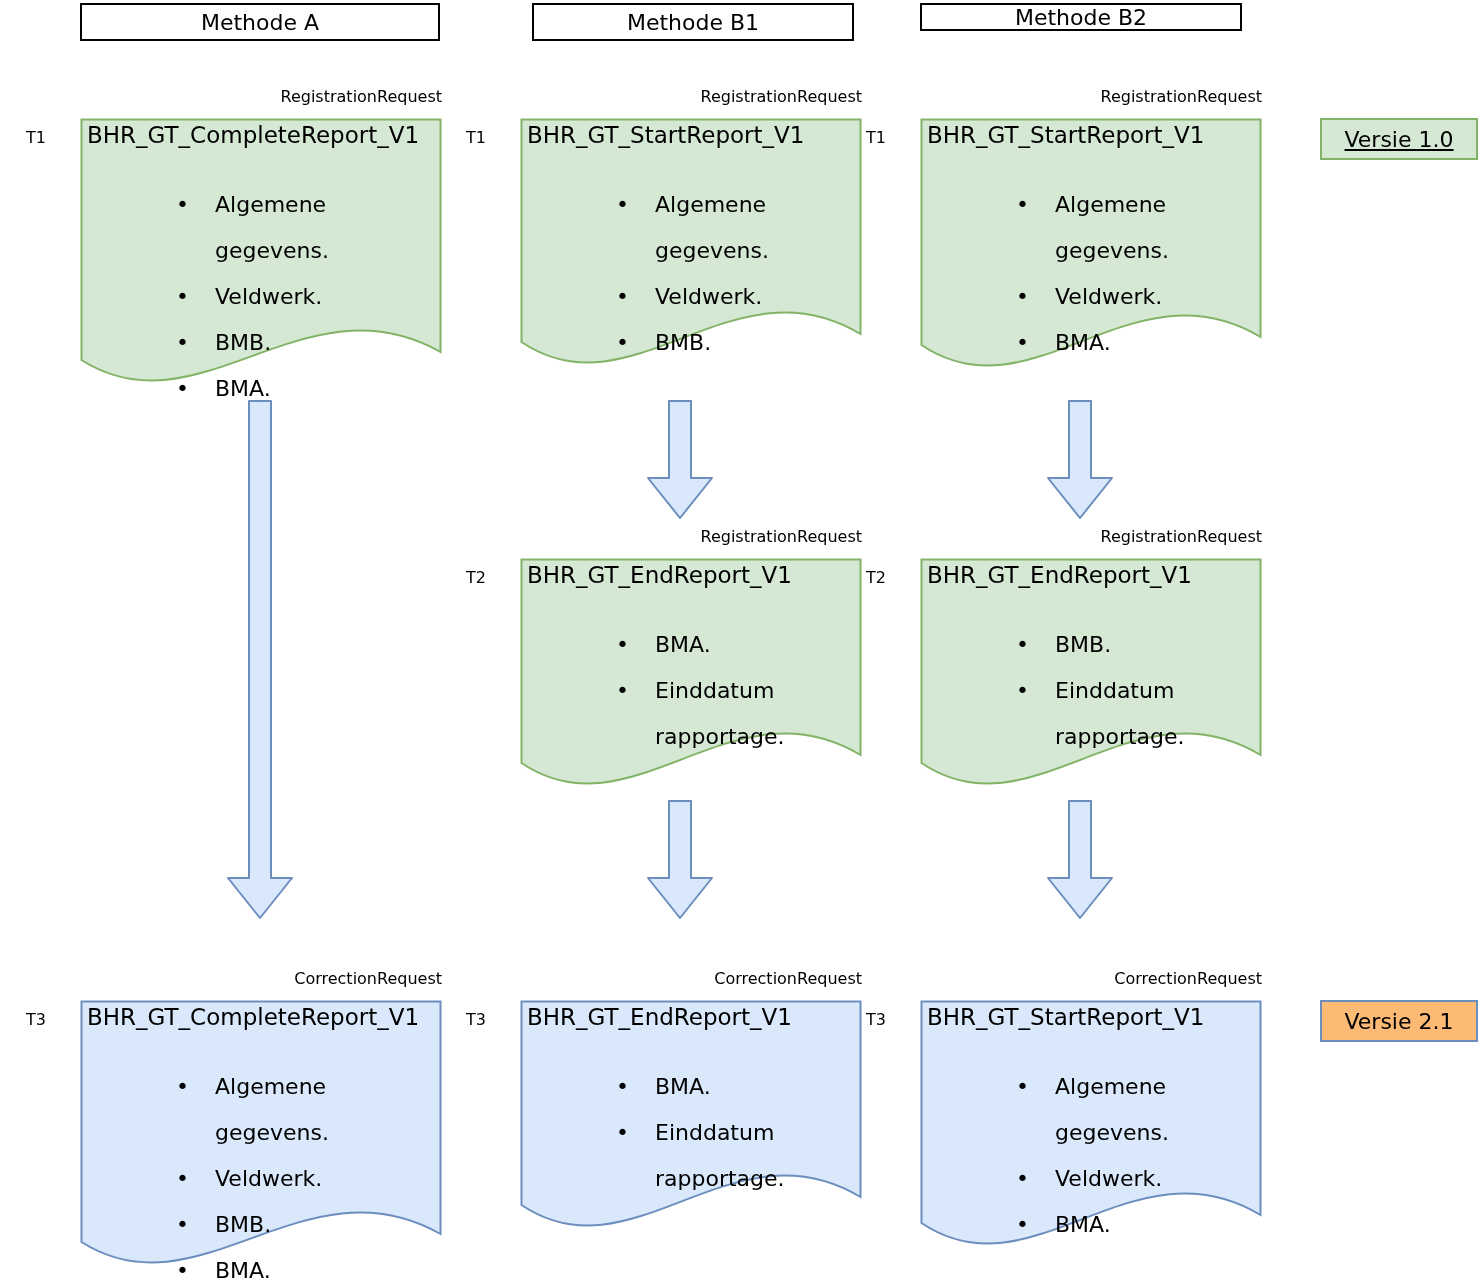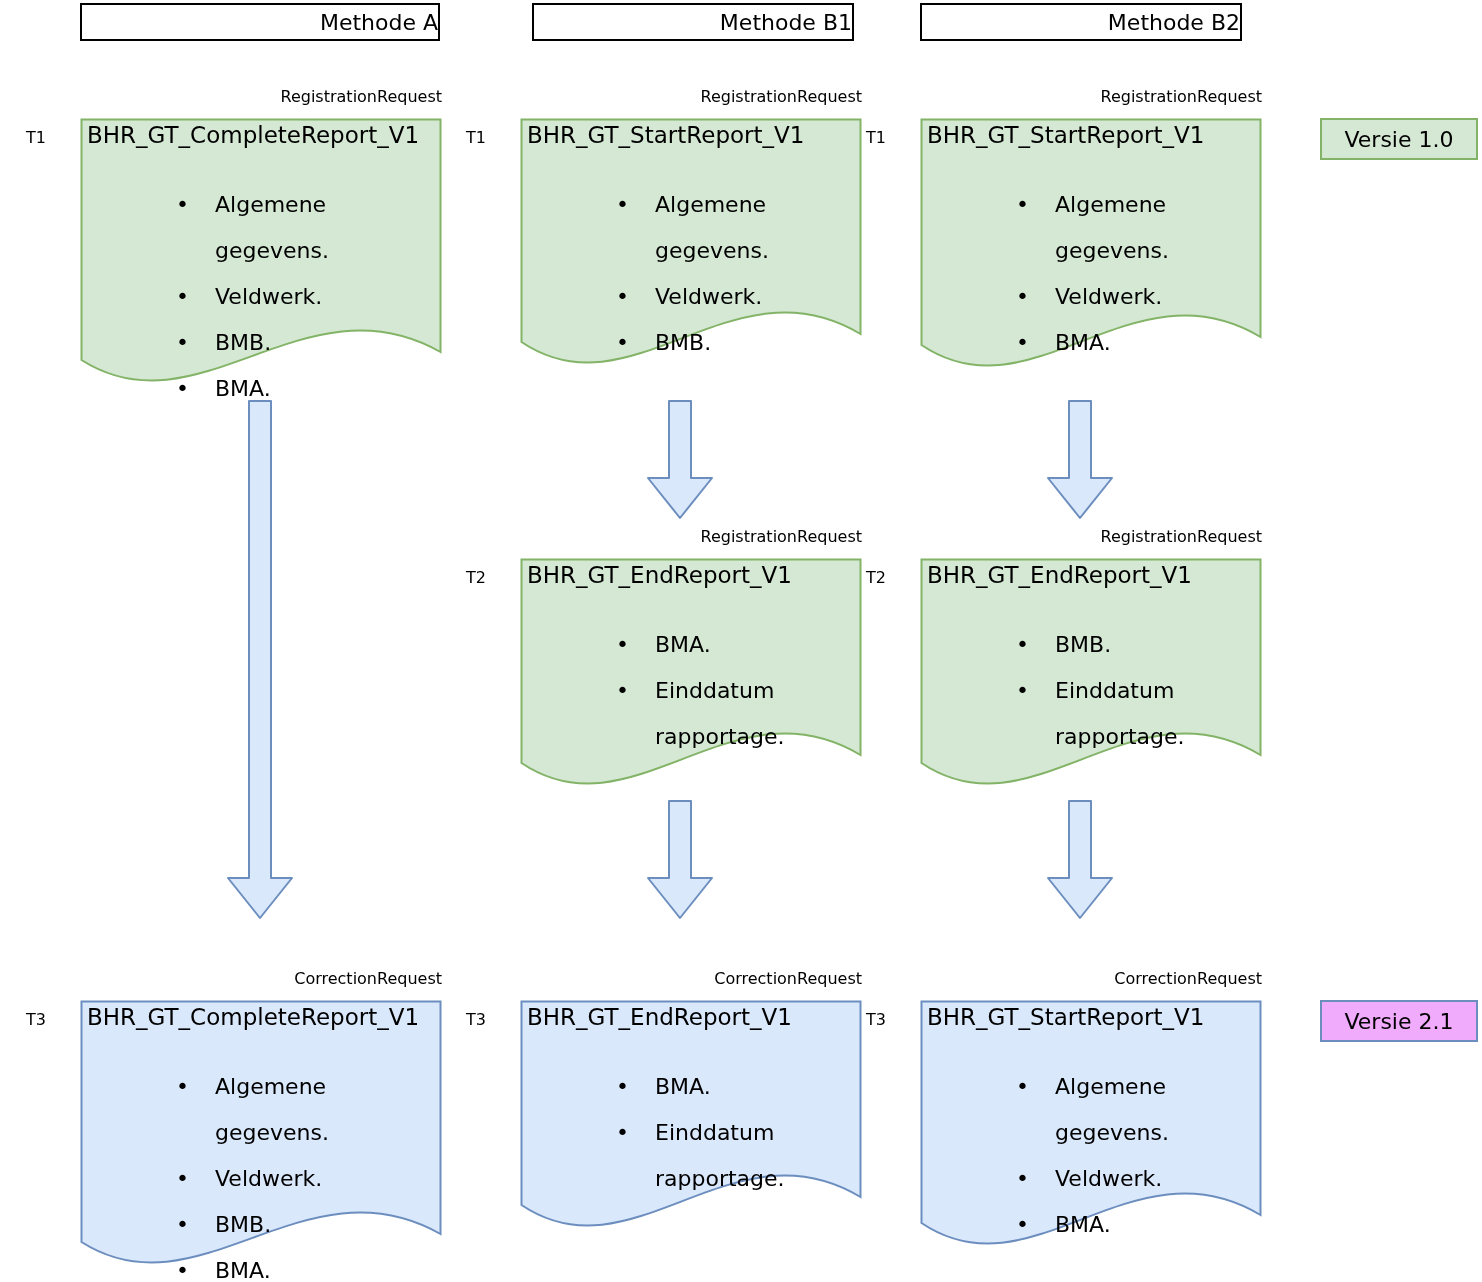--- a/index.html
+++ b/index.html
@@ -3,21 +3,21 @@
 <meta charset="utf-8">
 <style>
   html,body { margin:0; padding:0; background:#fff; }
   .canvas {
     position:relative; width:1482px; height:1282px; overflow:hidden;
     background:#ffffff; color:#000;
     font-family:"DejaVu Sans","Liberation Sans",sans-serif;
   }
   .hdr-box {
     position:absolute; border:2px solid #000; background:#fff;
-    display:flex; align-items:center; justify-content:flex-end;
+    display:flex; align-items:center; justify-content:center;
     font-size:22px; box-sizing:border-box;
   }
   .badge {
     position:absolute; border:2px solid #000; background:#fff;
     display:flex; align-items:center; justify-content:center;
     font-size:22px; box-sizing:border-box;
   }
   .doc { position:absolute; }
   .doc > svg { position:absolute; top:0; left:0; overflow:visible; display:block; }
   .doc-title {
@@ -42,28 +42,28 @@
 <body>
 
 <div class="canvas">
 
   <div class="hdr-box" style="left:80px;top:3px;width:360px;height:38px;">
     <span>Methode A</span>
   </div>
   <div class="hdr-box" style="left:532px;top:3px;width:322px;height:38px;">
     <span>Methode B1</span>
   </div>
-  <div class="hdr-box" style="left:920px;top:3px;width:322px;height:38px;">
+  <div class="hdr-box" style="left:920px;top:3px;width:322px;height:28px;">
     <span>Methode B2</span>
   </div>
 
-  <div class="badge" style="left: 1320px; top: 118px; width: 158px; height: 42px; background: rgb(213, 232, 212); border-color: rgb(130, 179, 102);">
+  <div class="badge" style="left: 1320px; top: 118px; width: 158px; height: 42px; background: rgb(213, 232, 212); border-color: rgb(130, 179, 102); text-decoration: underline;">
     <span>Versie 1.0</span>
   </div>
-  <div class="badge" style="left: 1320px; top: 1000px; width: 158px; height: 42px; background: #f0abfc; border-color: rgb(108, 142, 191);">
+  <div class="badge" style="left: 1320px; top: 1000px; width: 158px; height: 42px; background: #fdba74; border-color: rgb(108, 142, 191);">
     <span>Versie 2.1</span>
   </div>
 
   <div id="dyn-root">
       <div class="doc" style="left: 80px; top: 118px; width: 362px; height: 242px;">
         <svg width="362" height="287">
           <path d="M 1.5 1.5 L 360.5 1.5 L 360.5 234 C 224.4 157 119.5 317 1.5 242 Z" fill="#d5e8d4" stroke="#82b366" stroke-width="2"></path>
         </svg>
         <div class="doc-title" style="left: 0px; top: -31px; width: 362px;">RegistrationRequest</div>
         <div class="t-label" style="left: -54px; top: 10px;">T1</div>

